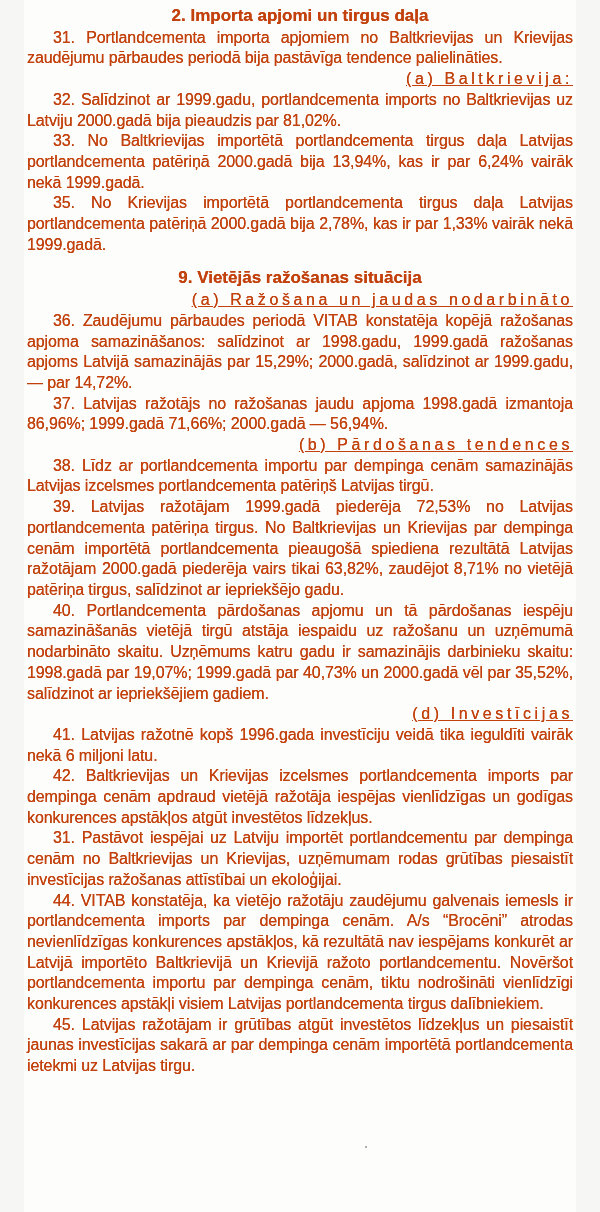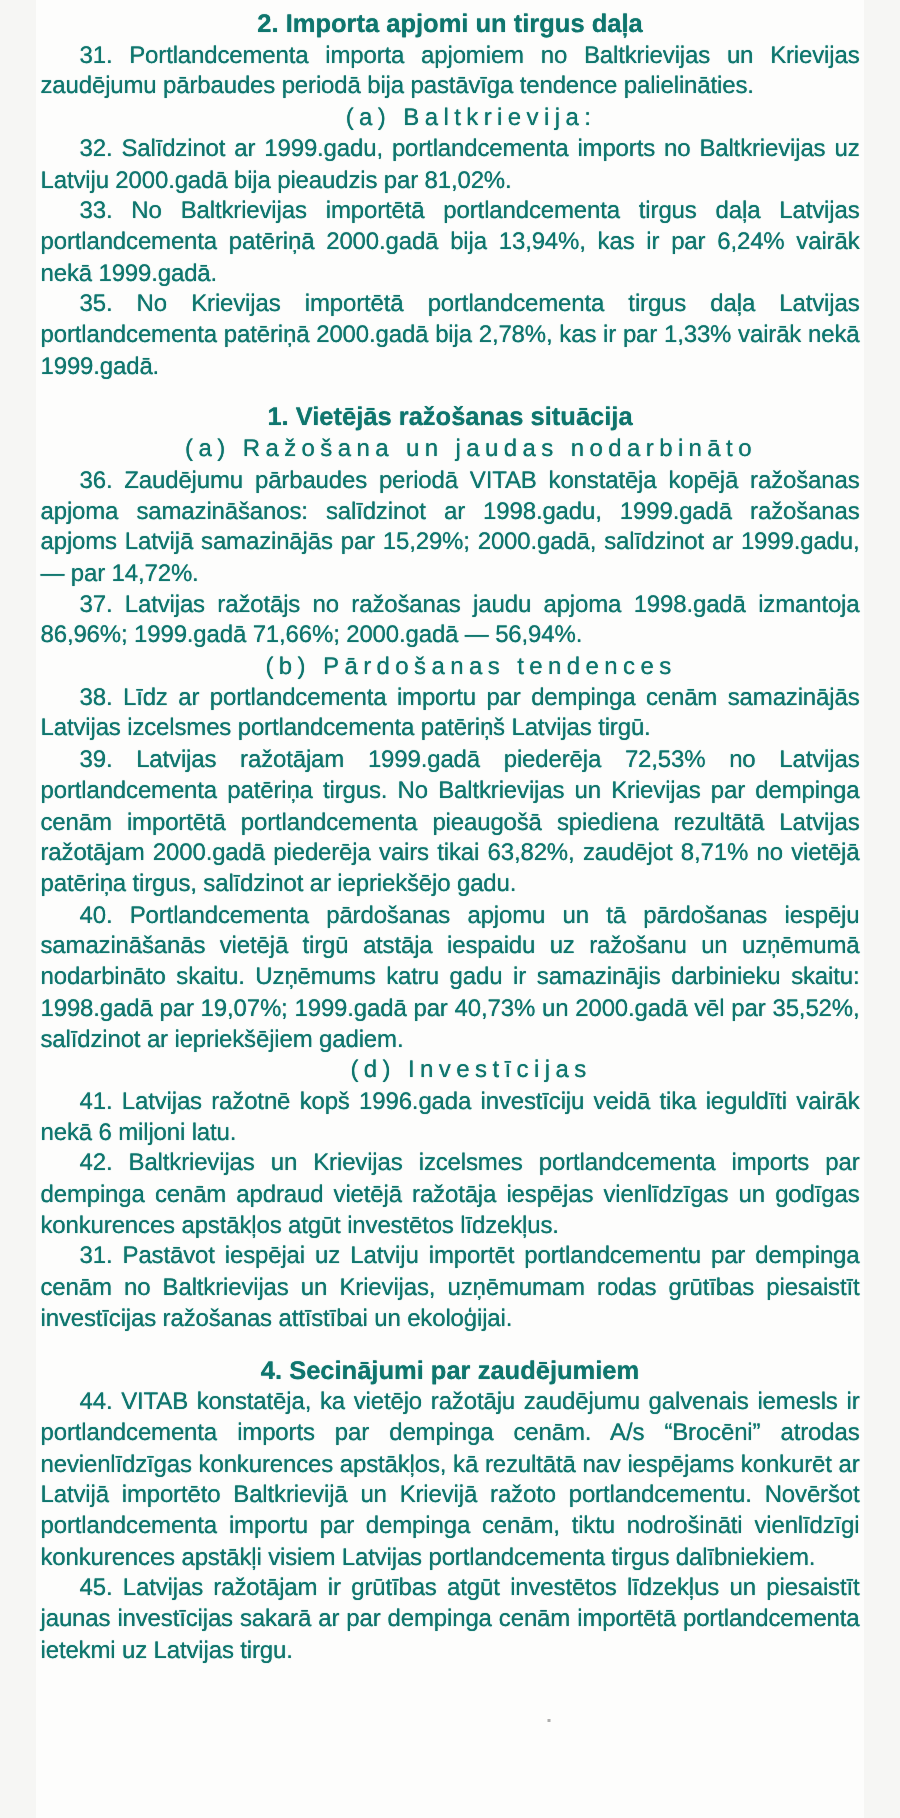--- a/index.html
+++ b/index.html
@@ -6,21 +6,21 @@
     margin: 0;
     padding: 0;
     background: #f6f6f4;
   }
   .page {
     position: relative;
     width: 552px;
     height: 1212px;
     margin: 0 auto;
     background: #fdfdfc;
-    color: #0f766e;
+    color: #c2410c;
     font-family: "Liberation Sans", "DejaVu Sans", sans-serif;
     font-size: 16px;
     line-height: 20.7px;
     box-sizing: border-box;
     padding: 6px 3px 0 3px;
     overflow: hidden;
     
     text-shadow: 0 0 0.55px currentColor;
     letter-spacing: -0.1px;
   }
@@ -36,21 +36,22 @@
   }
   p.para {
     margin: 0;
     text-align: justify;
     text-indent: 26px;
   }
   p.subheading {
     margin: 0;
     padding-left: 28px;
     letter-spacing: 0.225em;
-    text-align: center;
+    text-align: right;
+    text-decoration: underline;
   }
   
   .speck {
     position: absolute;
     background: #1a1a1a;
   }
   .speck.s1 { left: 593px; top: 35px;  width: 5px; height: 4px; }
   .speck.s2 { left: 596px; top: 116px; width: 4px; height: 7px; opacity: .85; }
   .speck.s3 { left: 589px; top: 462px; width: 3px; height: 3px; opacity: .5; }
   .speck.s4 { left: 341px; top: 1146px; width: 2px; height: 2px; opacity: .35; }
@@ -63,36 +64,35 @@
   <div>
     <div class="section-heading">2. Importa apjomi un tirgus daļa</div>
     <p class="para">31. Portlandcementa importa apjomiem no Baltkrievijas un Krievijas zaudējumu pārbaudes periodā  bija pastāvīga tendence palielināties.</p>
     <p class="subheading">(a) Baltkrievija:</p>
     <p class="para">32. Salīdzinot ar 1999.gadu, portlandcementa imports no Baltkrievijas uz Latviju 2000.gadā bija pieaudzis par 81,02%.</p>
     <p class="para">33. No Baltkrievijas importētā portlandcementa tirgus daļa Latvijas portlandcementa patēriņā 2000.gadā bija 13,94%, kas ir par 6,24% vairāk nekā 1999.gadā.</p>
     <p class="para">35. No Krievijas importētā portlandcementa tirgus daļa Latvijas portlandcementa patēriņā 2000.gadā bija 2,78%, kas ir par 1,33% vairāk nekā 1999.gadā.</p>
   </div>
 
   <div>
-    <div class="section-heading gap-before">1. Vietējās ražošanas situācija</div>
+    <div class="section-heading gap-before">9. Vietējās ražošanas situācija</div>
     <p class="subheading">(a) Ražošana un jaudas nodarbināto</p>
     <p class="para">36. Zaudējumu pārbaudes periodā VITAB konstatēja kopējā ražošanas apjoma samazināšanos: salīdzinot ar 1998.gadu, 1999.gadā ražošanas apjoms Latvijā samazinājās par 15,29%; 2000.gadā, salīdzinot ar 1999.gadu, — par 14,72%.</p>
     <p class="para">37. Latvijas ražotājs no ražošanas jaudu apjoma 1998.gadā izmantoja 86,96%; 1999.gadā 71,66%; 2000.gadā — 56,94%.</p>
     <p class="subheading">(b) Pārdošanas tendences</p>
     <p class="para">38. Līdz ar portlandcementa importu par dempinga cenām samazinājās Latvijas izcelsmes portlandcementa patēriņš Latvijas tirgū.</p>
     <p class="para">39. Latvijas ražotājam 1999.gadā piederēja 72,53% no Latvijas portlandcementa patēriņa tirgus. No Baltkrievijas un Krievijas par dempinga cenām importētā portlandcementa pieaugošā spiediena rezultātā Latvijas ražotājam 2000.gadā piederēja vairs tikai 63,82%, zaudējot 8,71% no vietējā patēriņa tirgus, salīdzinot ar iepriekšējo gadu.</p>
     <p class="para">40. Portlandcementa pārdošanas apjomu un tā pārdošanas iespēju samazināšanās vietējā tirgū atstāja iespaidu uz ražošanu un uzņēmumā nodarbināto skaitu. Uzņēmums katru gadu ir samazinājis darbinieku skaitu: 1998.gadā par 19,07%; 1999.gadā par 40,73% un 2000.gadā vēl par 35,52%, salīdzinot ar iepriekšējiem gadiem.</p>
     <p class="subheading">(d) Investīcijas</p>
     <p class="para">41. Latvijas ražotnē kopš 1996.gada investīciju veidā tika ieguldīti vairāk nekā 6 miljoni latu.</p>
     <p class="para">42. Baltkrievijas un Krievijas izcelsmes portlandcementa imports par dempinga cenām apdraud vietējā ražotāja iespējas vienlīdzīgas un godīgas konkurences apstākļos atgūt investētos līdzekļus.</p>
     <p class="para">31. Pastāvot iespējai uz Latviju importēt portlandcementu par dempinga cenām no Baltkrievijas un Krievijas, uzņēmumam rodas grūtības piesaistīt investīcijas ražošanas attīstībai un ekoloģijai.</p>
   </div>
 
   <div>
-    <div class="section-heading gap-before">4. Secinājumi par zaudējumiem</div>
     <p class="para">44. VITAB konstatēja, ka vietējo ražotāju zaudējumu galvenais iemesls ir portlandcementa imports par dempinga cenām. A/s “Brocēni” atrodas nevienlīdzīgas konkurences apstākļos, kā rezultātā nav iespējams konkurēt ar Latvijā importēto Baltkrievijā un Krievijā ražoto portlandcementu. Novēršot portlandcementa importu par dempinga cenām, tiktu nodrošināti vienlīdzīgi konkurences apstākļi visiem Latvijas portlandcementa tirgus dalībniekiem.</p>
     <p class="para">45. Latvijas ražotājam ir grūtības atgūt investētos līdzekļus un piesaistīt jaunas investīcijas sakarā ar par dempinga cenām importētā portlandcementa ietekmi uz Latvijas tirgu.</p>
   </div>
 
   <div class="speck s1"></div>
   <div class="speck s2"></div>
   <div class="speck s3"></div>
   <div class="speck s4"></div>
 
 </div>

